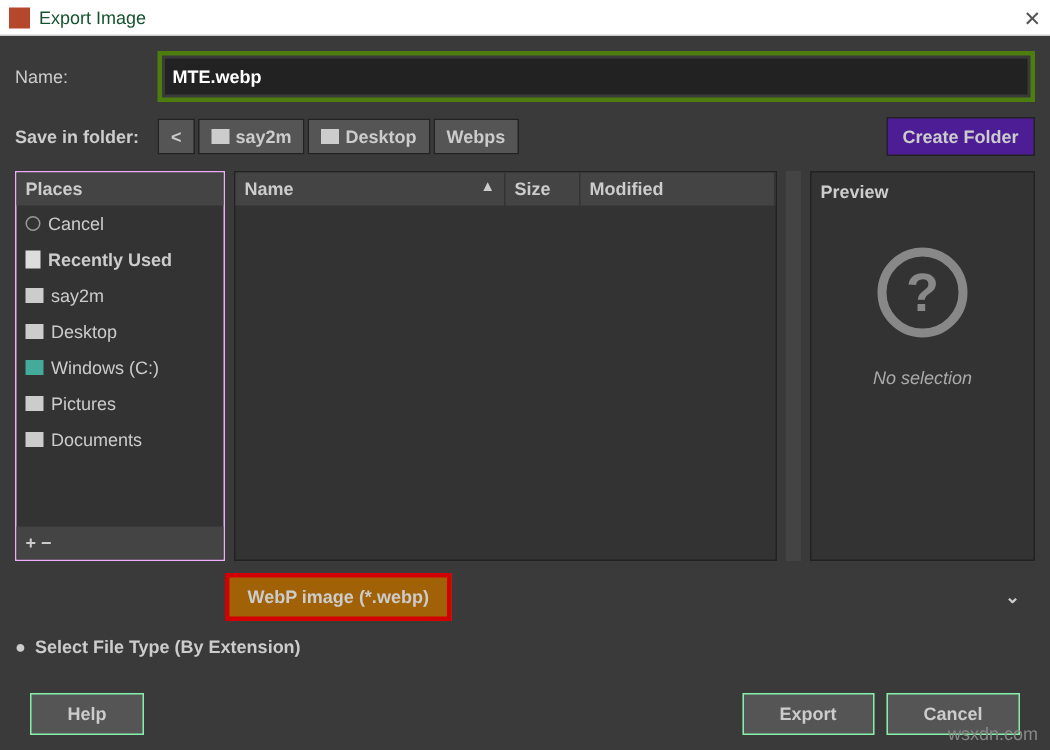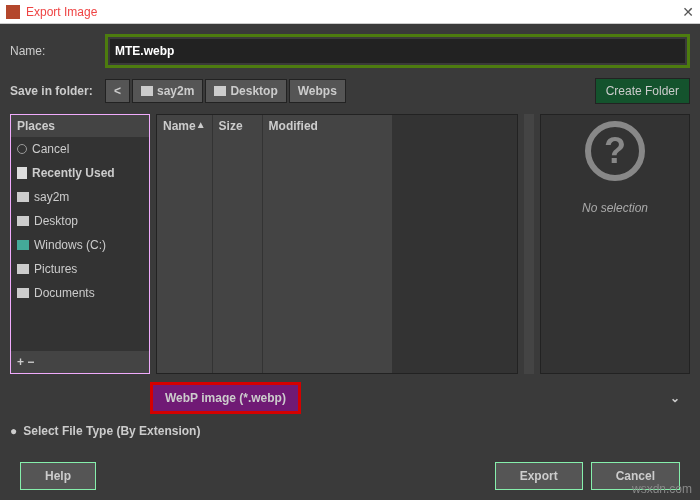--- a/index.html
+++ b/index.html
@@ -1,46 +1,46 @@
 <!DOCTYPE html>
 <html><head>
   <meta charset="utf-8">
   <style>
     *{margin:0;padding:0;box-sizing:border-box;font-family:Arial,sans-serif;font-size:12px;color:#ccc}
     body{background:#3a3a3a;width:700px;height:500px;overflow:hidden}
     .titlebar{background:#fff;color:#000;height:24px;display:flex;align-items:center;padding:0 6px;border-bottom:1px solid #ccc}
-    .titlebar .title{color:#ef4444;margin-left:6px;flex:1}
+    .titlebar .title{color:#14532d;margin-left:6px;flex:1}
     .titlebar .x{color:#555;cursor:pointer;font-size:14px}
     .app-icon{width:14px;height:14px;background:#b4472c}
     .content{padding:10px}
     .row{display:flex;align-items:center;margin-bottom:10px}
     .label{width:95px}
     .name-input{flex:1;background:#222;border:none;padding:5px;color:#fff;font-weight:bold}
     .hl-red{border:3px solid #4d7c0f;padding:2px}
     .crumb-btn{background:#555;border:1px solid #222;padding:4px 8px;margin-right:2px;display:flex;align-items:center;gap:4px;font-weight:bold}
-    .create-btn{background:#14532d;border:1px solid #222;padding:5px 10px;margin-left:auto;font-weight:normal}
+    .create-btn{background:#4c1d95;border:1px solid #222;padding:5px 10px;margin-left:auto;font-weight:bold}
     .panels{display:flex;gap:6px;height:260px}
     .places{width:140px;background:#333;border:1px solid #f0abfc;display:flex;flex-direction:column}
     .places-head{background:#444;padding:4px 6px;font-weight:bold}
     .place-item{padding:5px 6px;display:flex;align-items:center;gap:5px}
     .place-item.recent{font-weight:bold}
     .places-footer{margin-top:auto;background:#444;padding:4px 6px;font-weight:bold}
-    .filelist{flex:1;background:#333;border:1px solid #222;display:flex;}
+    .filelist{flex:1;background:#333;border:1px solid #222;display:flex;flex-direction:column}
     .fl-head{display:flex;background:#444}
     .fl-col{padding:4px 6px;border-right:1px solid #333;font-weight:bold}
     .fl-c-name{flex:1;display:flex;justify-content:space-between}
     .fl-c-size{width:50px}
     .fl-c-mod{width:130px}
     .scroll{width:10px;background:#444}
     .preview{width:150px;background:#333;border:1px solid #222;padding:6px;display:flex;flex-direction:column}
     .preview-head{font-weight:bold;margin-bottom:30px}
     .q-circle{width:60px;height:60px;border:6px solid #888;border-radius:50%;margin:0 auto;display:flex;align-items:center;justify-content:center;font-size:36px;color:#888;font-weight:bold}
     .nosel{text-align:center;font-style:italic;margin-top:20px;color:#aaa}
     .filetype{margin-top:8px;display:flex;align-items:center}
-    .filetype-box{border:3px solid #d40000;padding:6px 12px;margin-left:140px;background:#701a75;font-weight:bold}
+    .filetype-box{border:3px solid #d40000;padding:6px 12px;margin-left:140px;background:#a16207;font-weight:bold}
     .chev{margin-left:auto;margin-right:10px;font-weight:bold}
     .sftype{display:flex;align-items:center;gap:6px;margin-top:10px;font-weight:bold}
     .footer{position:absolute;bottom:10px;left:0;right:0;display:flex;padding:0 20px;gap:8px}
     .btn{background:#555;border:1px solid #86efac;padding:6px 24px;font-weight:bold}
     .spacer{flex:1}
     .watermark{position:absolute;bottom:4px;right:8px;color:#888;font-size:12px}
     .fold-ico{width:12px;height:10px;background:#ccc;display:inline-block}
     .drive-ico{width:12px;height:10px;background:#4a9;display:inline-block}
     .search-ico{width:10px;height:10px;border:1.5px solid #999;border-radius:50%;display:inline-block}
     .doc-ico{width:10px;height:12px;background:#ddd;display:inline-block}
@@ -119,20 +119,21 @@
             <span class="arrow-up">▲</span>
           </div>
         <div class="fl-col fl-c-size">Size</div>
         <div class="fl-col fl-c-mod">Modified</div>
       </div>
       <div style="flex:1"></div>
     </div>
     <div class="scroll"></div>
 
     <div class="preview">
+      <div class="preview-head">Preview</div>
       <div class="q-circle">?</div>
       <div class="nosel">No selection</div>
     </div>
   </div>
 
   <div class="filetype">
     <span class="filetype-box">WebP image (*.webp)</span>
     <span class="chev">⌄</span>
   </div>
 

